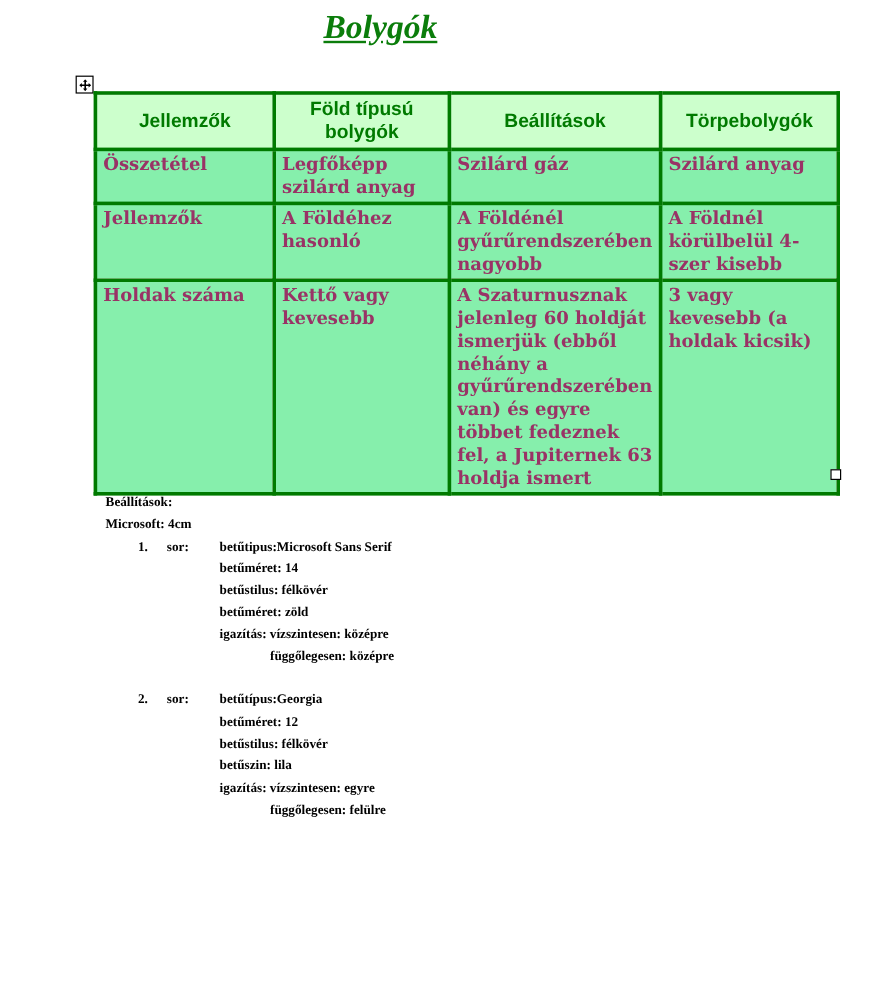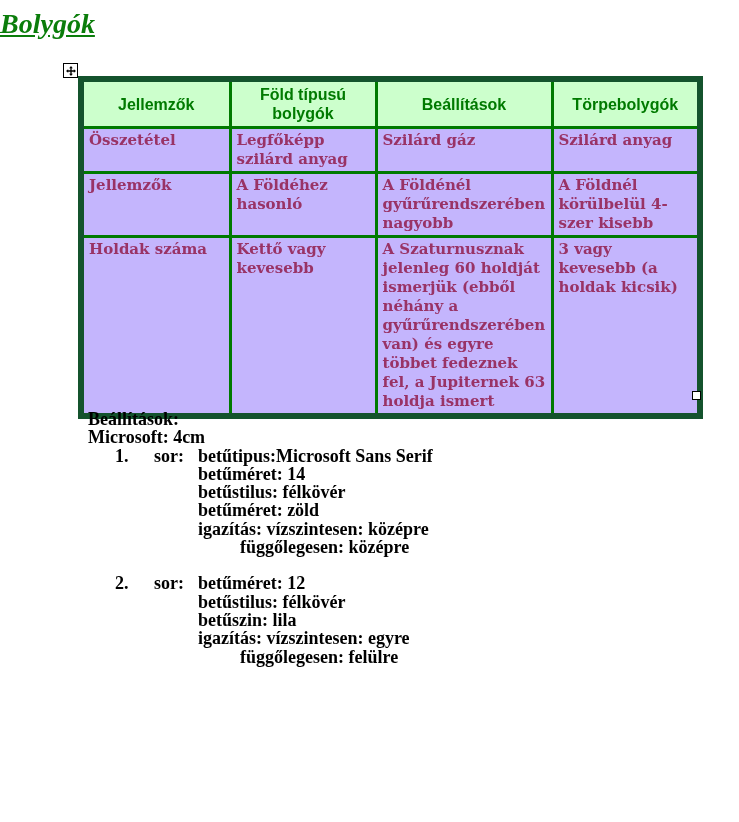--- a/index.html
+++ b/index.html
@@ -7,20 +7,21 @@
     width:739px; height:822px;
     background:#ffffff;
     position:relative;
     font-family:"Liberation Serif", serif;
     overflow:hidden;
   }
 
   
   .page-title {
     position:absolute; top:8px; left:0; width:634px;
+    text-align:center;
     font-family:"Liberation Serif", serif;
     font-style:italic; font-weight:bold;
     font-size:28px;
     color:#0b7d0b;
   }
   .page-title .u { text-decoration:underline; }
 
   
   .move-handle {
     position:absolute; left:63px; top:63px;
@@ -29,38 +30,38 @@
     border:1px solid #000000;
     display:flex; align-items:center; justify-content:center;
     cursor:move;
   }
 
   
   table.planets {
     position:absolute; left:78px; top:76px;
     border-collapse:collapse;
     table-layout:fixed;
-    border:6px solid #14532d;
+    border:2px solid #14532d;
   }
   table.planets th, table.planets td {
     border:3px solid #007a00;
     overflow:hidden;
   }
   table.planets th {
     background:#ccffcc;
     color:#007a00;
     font-family:"Liberation Sans", sans-serif;
     font-size:16px; font-weight:bold;
     text-align:center; vertical-align:middle;
     padding:2px 4px;
     line-height:19px;
     height:40px;
   }
   table.planets td {
-    background:#c4b5fd;
+    background:#86efac;
     color:#993366;
     font-family:"DejaVu Serif", serif;
     font-size:15px; font-weight:bold;
     text-align:left; vertical-align:top;
     padding:2px 5px;
     line-height:19px;
   }
   tr.r1 td { height:36px; }
   tr.r2 td { height:51px; }
   tr.r3 td { height:164px;margin-top:32px; }
@@ -72,27 +73,27 @@
     background:#ffffff;
     border:1px solid #000000;
     cursor:nwse-resize;
   }
 
   
   .settings {
     position:absolute; left:88px; top:410px;
     width:560px;
     font-family:"Liberation Serif", serif;
-    font-weight:bold; font-size:18px;
+    font-weight:bold; font-size:11px;
     color:#000000;
     line-height:18.3px;
   }
   .sor-item { display:flex; align-items:flex-start; }
   .sor-item .num { width:24px; margin-left:27px; flex:none; }
-  .sor-item .sor-label { width:44px; flex:none;margin-left:15px; }
+  .sor-item .sor-label { width:44px; flex:none; }
   .sor-lines { flex:1; }
   .sor-lines .sub { padding-left:42px; }
   .gap { height:18px; }
 </style>
 </head>
 <body>
 
 <div class="page-title">
   <span class="u">Bolygók</span>
 </div>
@@ -156,20 +157,21 @@
       <div class="sub">függőlegesen: középre</div>
     </div>
   </div>
 
   <div class="gap"></div>
 
   <div class="sor-item">
     <span class="num">2.</span>
     <span class="sor-label">sor:</span>
     <div class="sor-lines">
+      <div>betűtípus:Georgia</div>
       <div>betűméret: 12</div>
       <div>betűstilus: félkövér</div>
       <div>betűszin: lila</div>
       <div>igazítás: vízszintesen: egyre</div>
       <div class="sub">függőlegesen: felülre</div>
     </div>
   </div>
 </div>
 
 </body></html>

